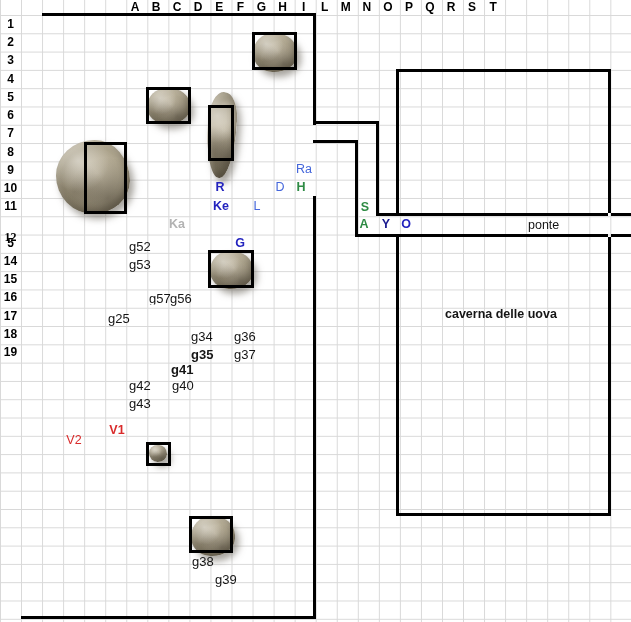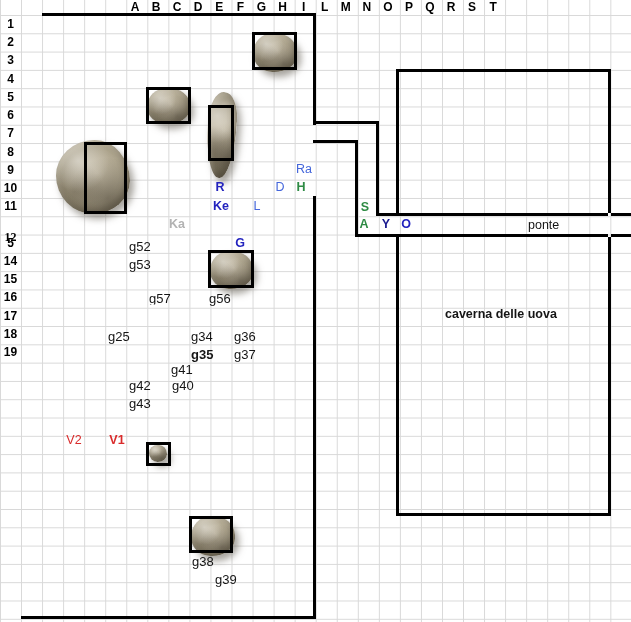--- a/index.html
+++ b/index.html
@@ -143,33 +143,33 @@
       <div class="unit" style="left: 301px; top: 187px; color: rgb(46, 139, 68); font-weight: bold;">H</div>
       <div class="unit" style="left: 221px; top: 206px; color: rgb(35, 35, 190); font-weight: bold;">Ke</div>
       <div class="unit" style="left: 257px; top: 206px; color: rgb(68, 102, 219); font-weight: normal;">L</div>
       <div class="unit" style="left: 365px; top: 207px; color: rgb(46, 139, 68); font-weight: bold;">S</div>
       <div class="unit" style="left: 177px; top: 224px; color: rgb(179, 179, 179); font-weight: bold;">Ka</div>
       <div class="unit" style="left: 364px; top: 224px; color: rgb(46, 139, 68); font-weight: bold;">A</div>
       <div class="unit" style="left: 386px; top: 224px; color: rgb(25, 25, 143); font-weight: bold;">Y</div>
       <div class="unit" style="left: 406px; top: 224px; color: rgb(35, 35, 190); font-weight: bold;">O</div>
       <div class="unit" style="left: 240px; top: 243px; color: rgb(35, 35, 190); font-weight: bold;">G</div>
       <div class="unit" style="left: 74px; top: 440px; color: rgb(217, 43, 43); font-weight: normal;">V2</div>
-      <div class="unit" style="left: 117px; top: 440px; color: rgb(217, 43, 43); font-weight: bold;">V1</div>
+      <div class="unit" style="left: 117px; top: 430px; color: rgb(217, 43, 43); font-weight: bold;">V1</div>
     </div>
   <div id="glabels">
       <div class="glabel" style="left: 129px; top: 246px;">g52</div>
       <div class="glabel" style="left: 129px; top: 264px;">g53</div>
       <div class="glabel" style="left: 149px; top: 298px; width: 22px; overflow: hidden;">g57</div>
-      <div class="glabel" style="left: 170px; top: 298px; margin-left: 39px;">g56</div>
-      <div class="glabel" style="left: 108px; top: 336px;">g25</div>
+      <div class="glabel" style="left: 170px; top: 298px;">g56</div>
+      <div class="glabel" style="left: 108px; top: 318px;">g25</div>
       <div class="glabel" style="left: 191px; top: 336px;">g34</div>
       <div class="glabel" style="left: 234px; top: 336px;">g36</div>
       <div class="glabel" style="left: 191px; top: 354px; font-weight: bold;">g35</div>
       <div class="glabel" style="left: 234px; top: 354px;">g37</div>
-      <div class="glabel" style="left: 171px; top: 369px;">g41</div>
+      <div class="glabel" style="left: 171px; top: 369px; font-weight: bold;">g41</div>
       <div class="glabel" style="left: 129px; top: 385px;">g42</div>
       <div class="glabel" style="left: 172px; top: 385px;">g40</div>
       <div class="glabel" style="left: 129px; top: 403px;">g43</div>
       <div class="glabel" style="left: 192px; top: 561px;">g38</div>
       <div class="glabel" style="left: 215px; top: 579px;">g39</div>
     </div>
   <div id="plabels">
       <div class="placelabel" style="left: 528px; top: 225px;">ponte</div>
       <div class="placelabel" style="left: 445px; top: 314px; font-weight: bold;">caverna delle uova</div>
     </div>

